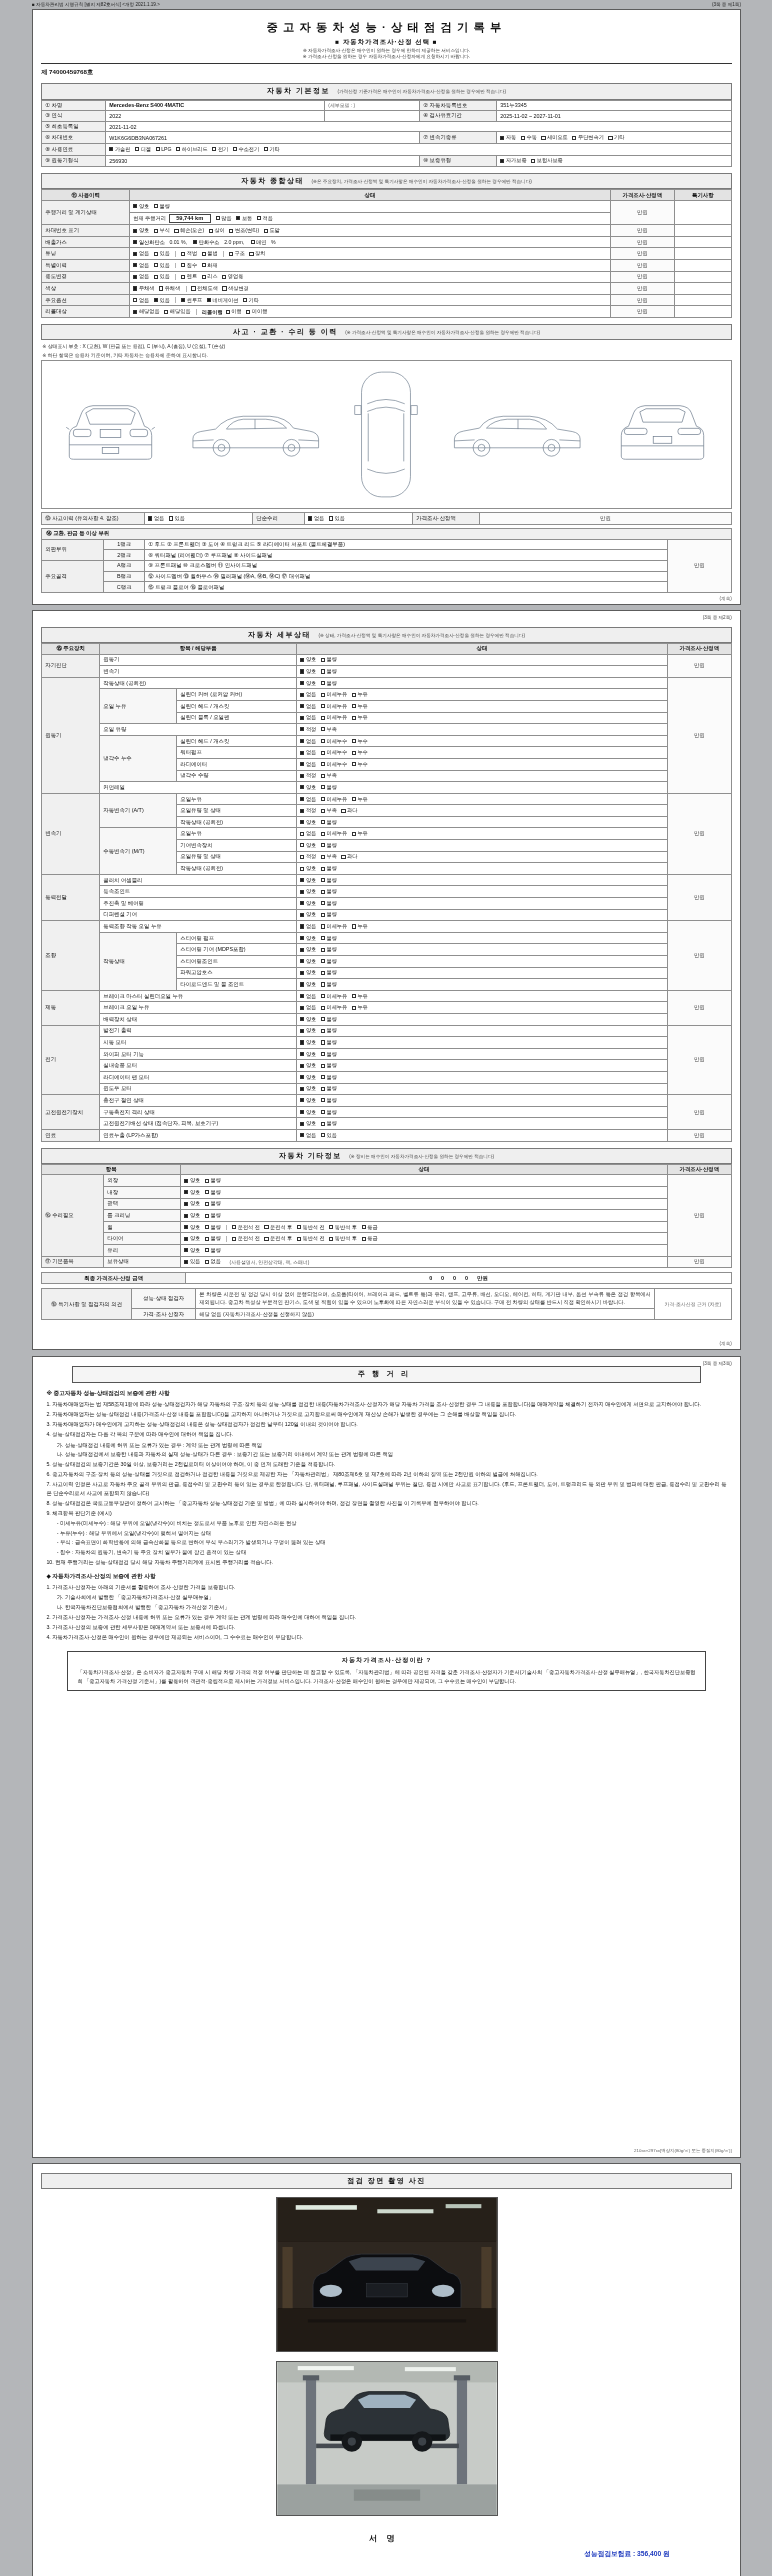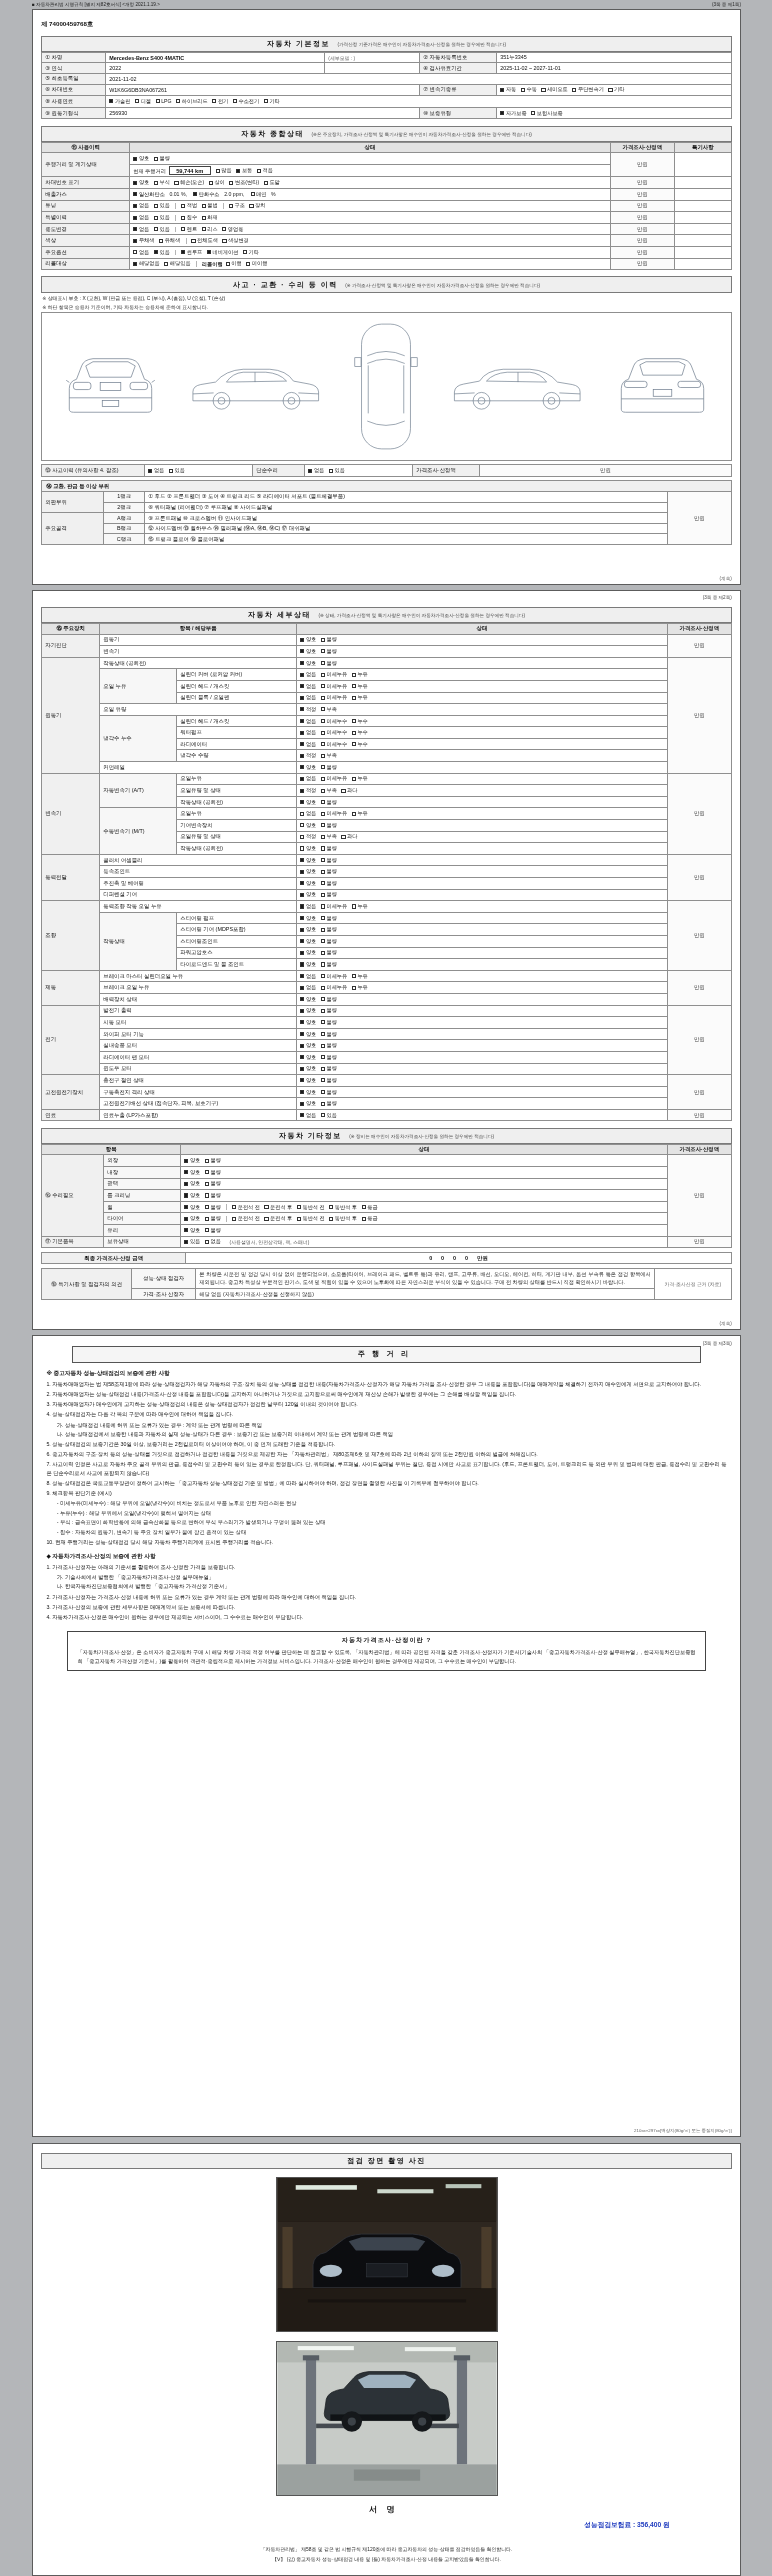--- a/index.html
+++ b/index.html
@@ -47,37 +47,43 @@
 .nt-h{font-weight:bold;font-size:5.7px;margin:6.2px 0 2.1px}
 .nt-n{font-size:5.3px;line-height:1.62;margin:1.5px 0;text-align:justify}
 .nt-s{font-size:5.3px;line-height:1.62;margin:1px 0 1px 10.3px}
 .nt-d{font-size:5.3px;line-height:1.62;margin:1px 0 1px 10.3px;color:#222}
 .notice-box{border:0.8px solid #444;margin:9.3px 26px 4.1px;padding:4.6px 9.3px}
 .nb-title{text-align:center;font-weight:bold;font-size:6.2px;margin-bottom:3.1px;letter-spacing:1px}
 .nb-text{font-size:5.2px;line-height:1.65;text-align:justify}
 .page-dim{position:absolute;right:8.2px;bottom:3.1px;font-size:4.4px;color:#666}
 .photo-wrap{display:flex;flex-direction:column;align-items:center;gap:8.2px;margin:8.2px 0 4.1px}
 .photo{border:0.5px solid #555;display:block}
-.sign-row{display:flex;align-items:flex-end;justify-content:center;margin-top:4px;padding:4.1px 0 1px}
+.sign-row{display:flex;align-items:flex-end;justify-content:center;margin-top:13px;padding:4.1px 0 1px}
 .sign-label{font-size:8.2px;font-weight:bold;letter-spacing:9.3px}
 .insurance{text-align:right;margin:5.2px 62px 0 0;color:#1f3bbf;font-weight:bold;font-size:6.7px}
 .sign-lines{text-align:center;font-size:4.9px;color:#222;margin-top:15.5px;line-height:1.9}
 svg.car{display:block}
 </style>
 </head>
 <body>
 
 <div class="canvas">
 
   <div class="form-ref">
     <span>■ 자동차관리법 시행규칙 [별지 제82호서식] &lt;개정 2021.1.19.&gt;</span>
     <span>(3쪽 중 제1쪽)</span>
   </div>
 
   <div class="page p1">
+    <div class="doc-head">
+      <div class="doc-title">중고자동차성능·상태점검기록부</div>
+      <div class="doc-sub">■ 자동차가격조사·산정 선택 ■</div>
+      <div class="doc-note">※ 자동차가격조사·산정은 매수인이 원하는 경우에 한하여 제공하는 서비스입니다.</div>
+      <div class="doc-note">※ 가격조사·산정을 원하는 경우 자동차가격조사·산정자에게 요청하시기 바랍니다.</div>
+    </div>
     <div class="doc-no">제 74000459768호</div>
 
     <div class="bar">
       <span class="bt">자동차 기본정보</span>
       <span class="bn">(가격산정 기준가격은 매수인이 자동차가격조사·산정을 원하는 경우에만 적습니다)</span>
     </div>
     <table>
       <colgroup>
           <col style="width:64px">
           <col style="width:219px">

